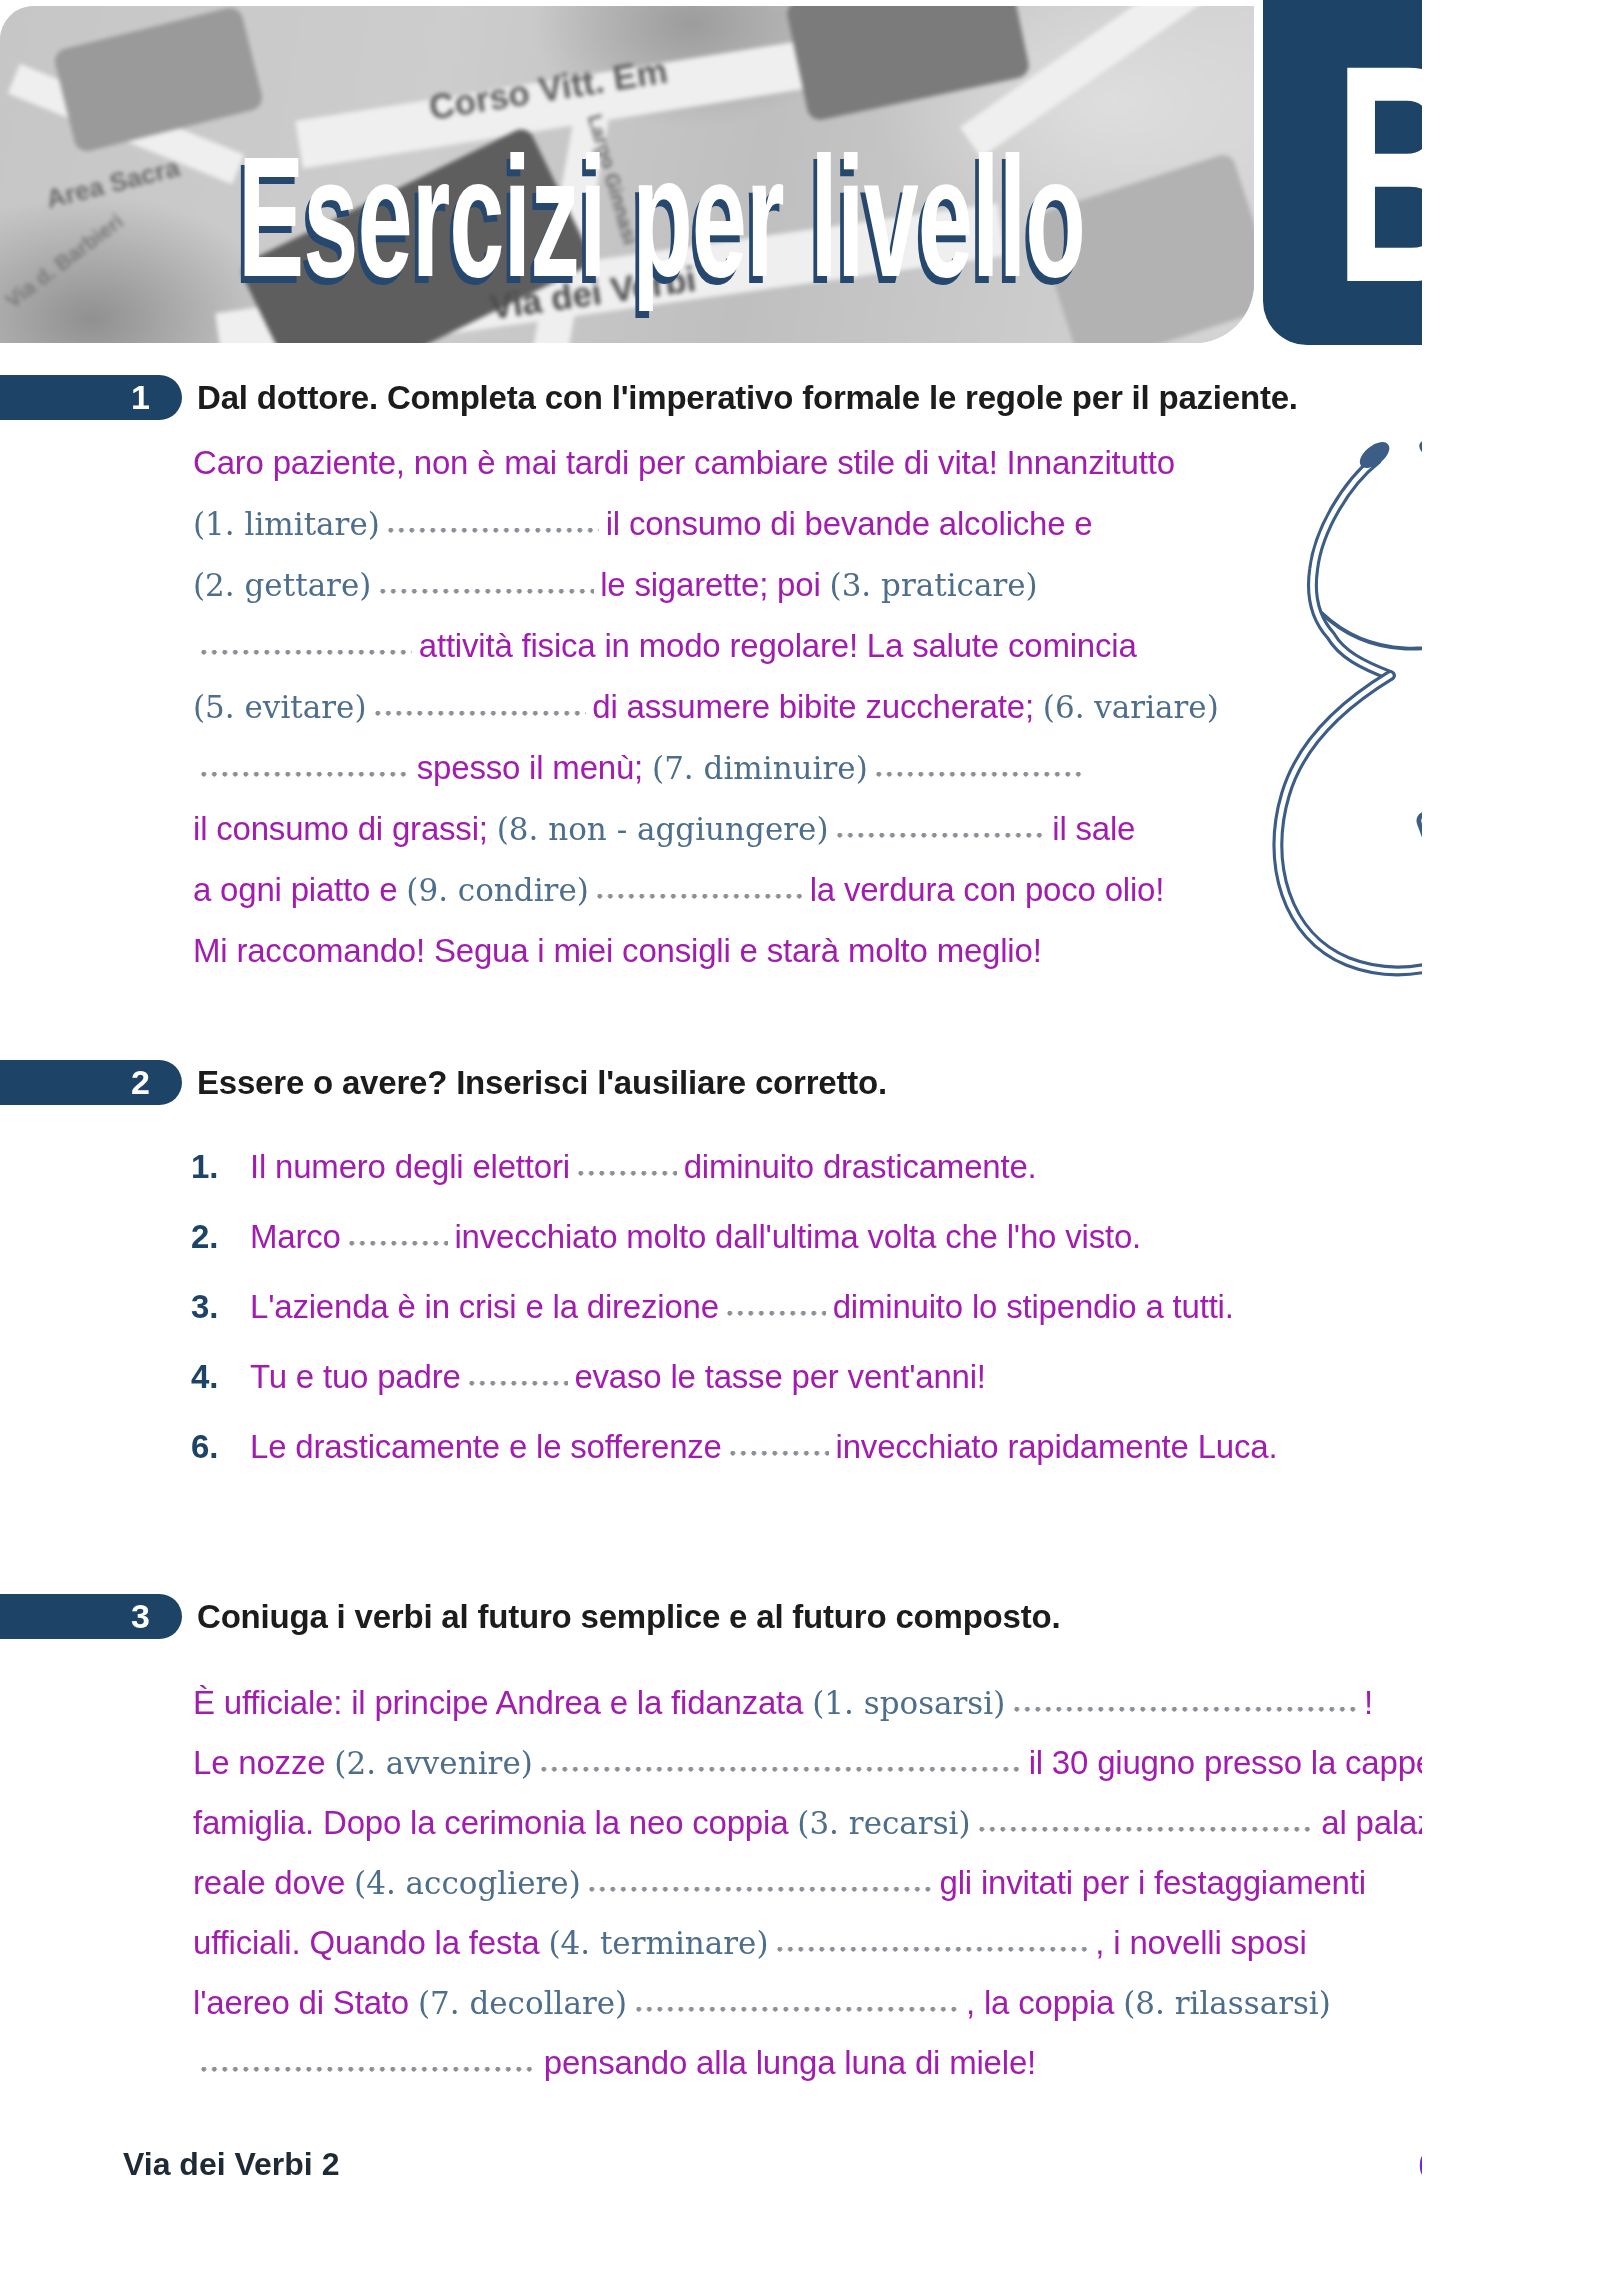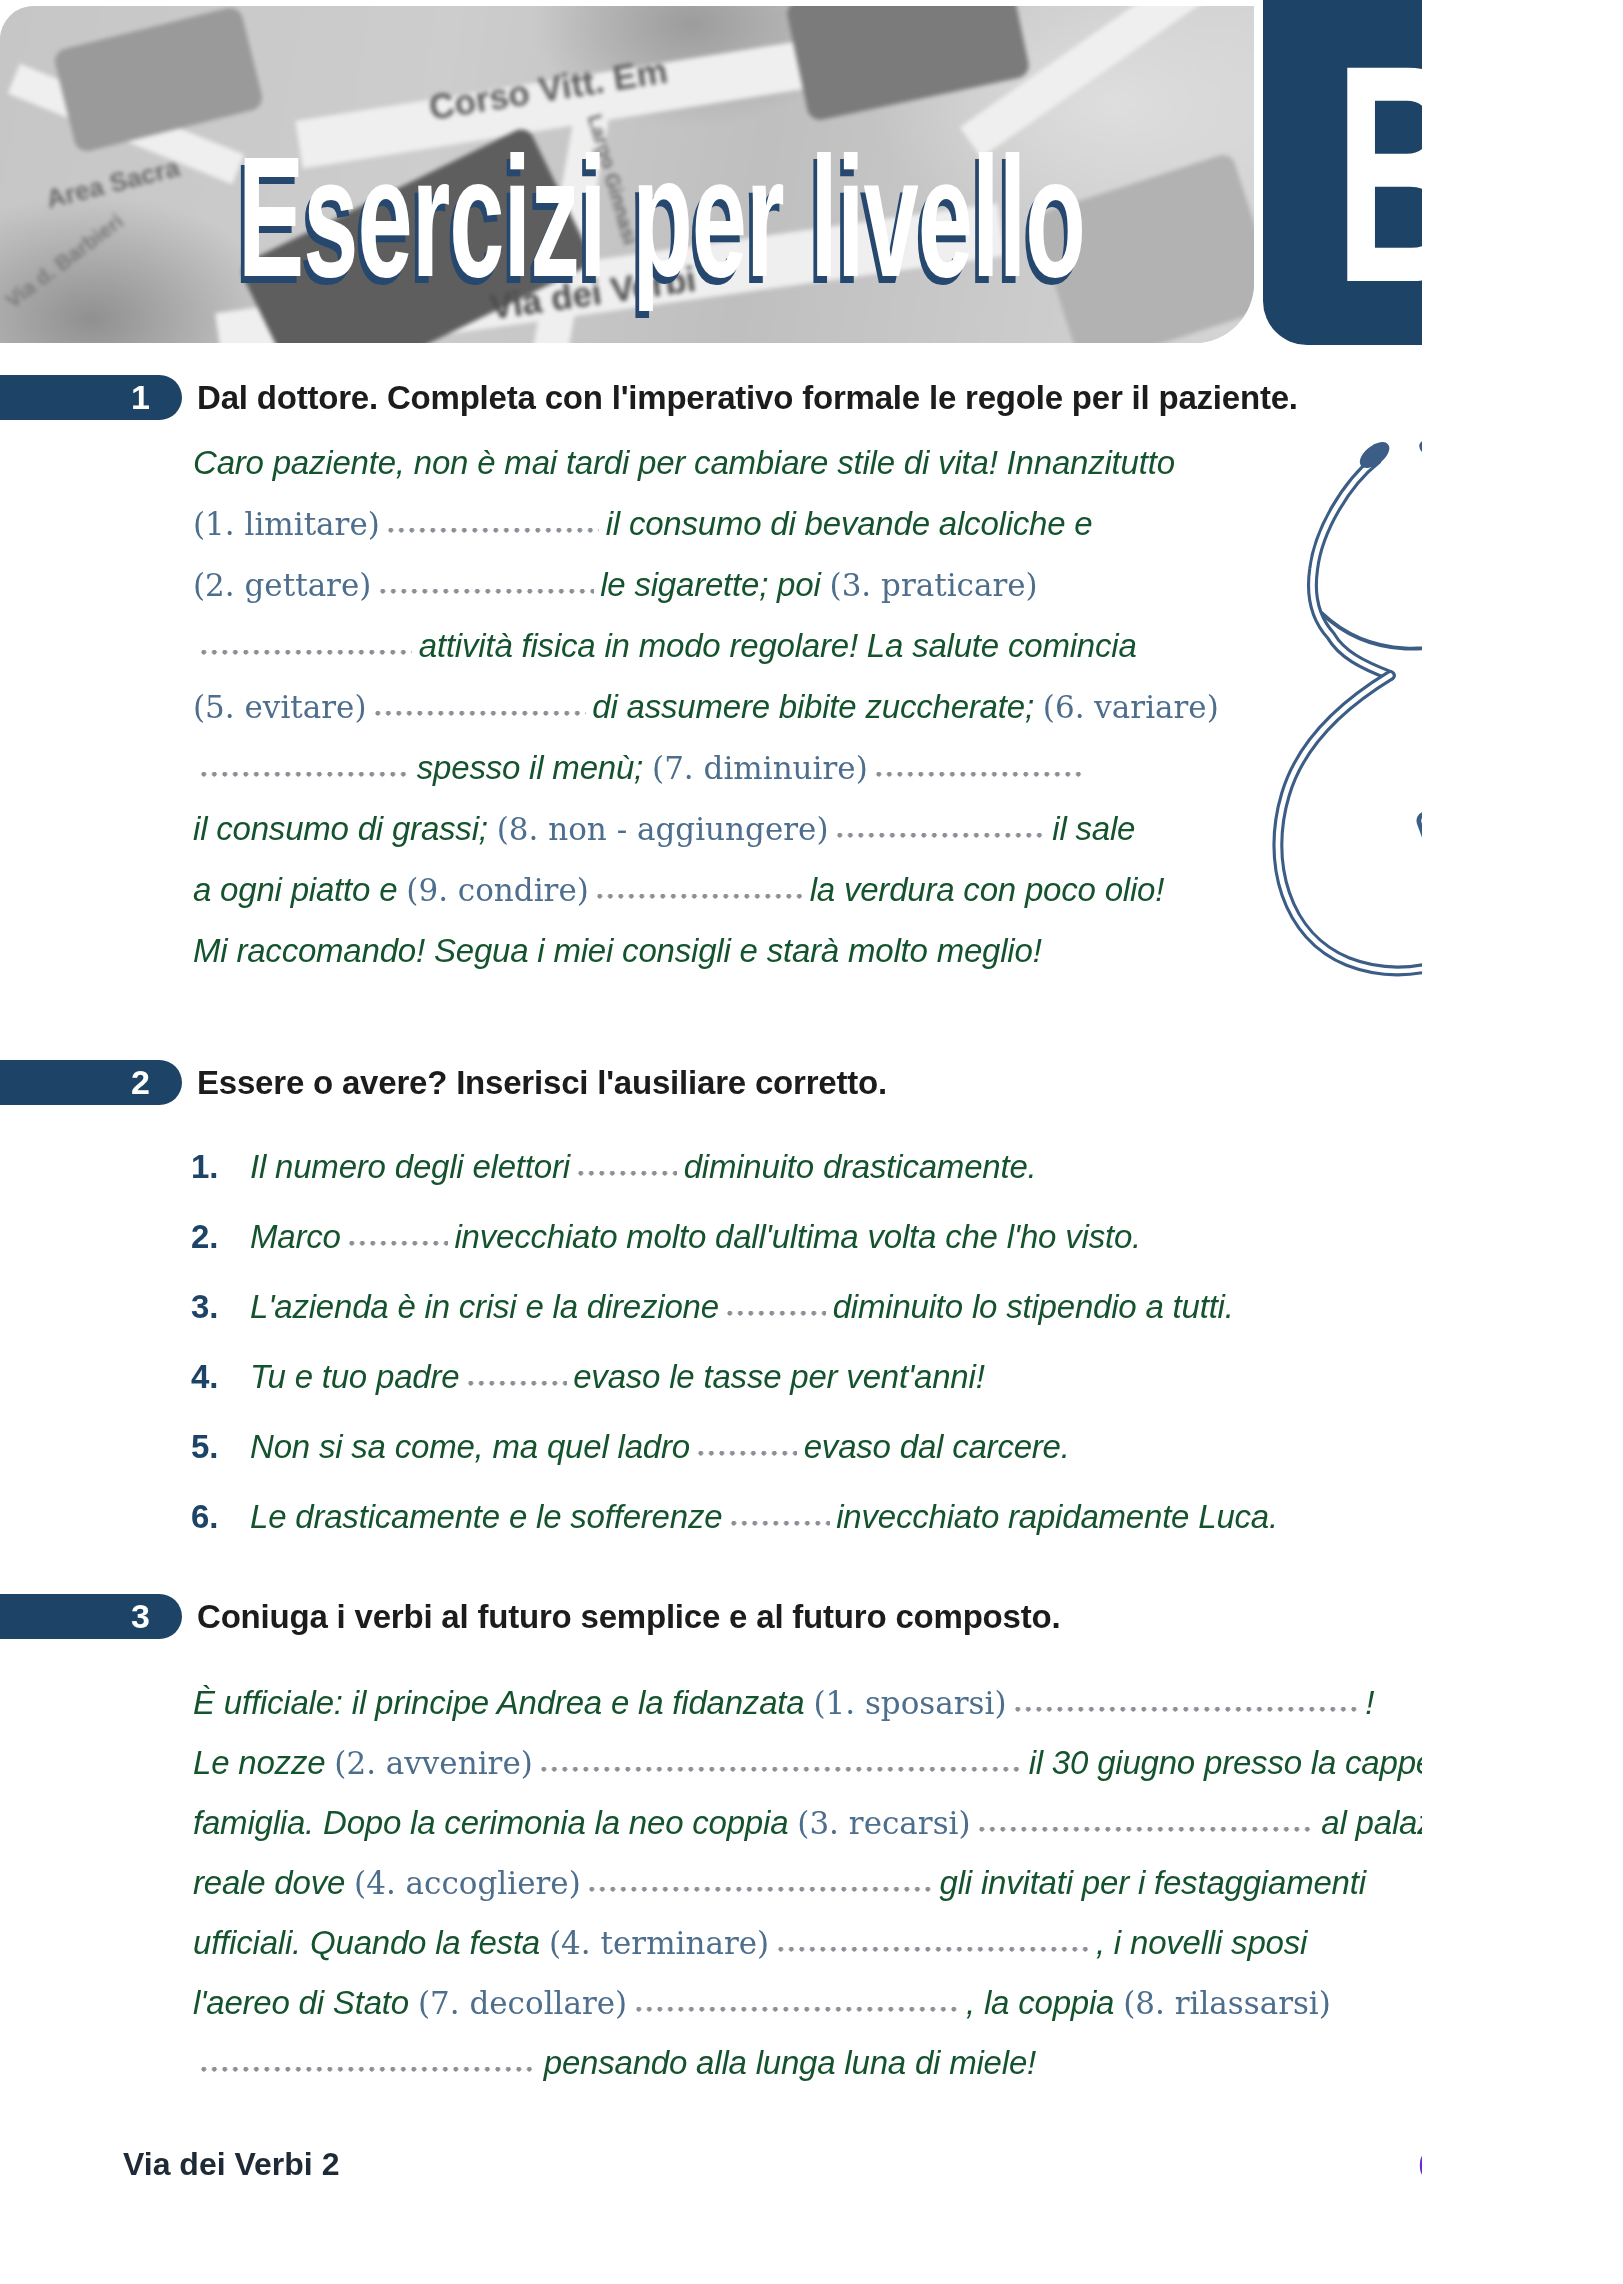--- a/index.html
+++ b/index.html
@@ -51,21 +51,21 @@
   #badge2,#head2{top:1060px;}
   #badge3,#head3{top:1594px;}
 
   .ebody{position:absolute;white-space:nowrap;}
   #ex1b{left:193px;top:436px;}
   #ex2b{left:191px;top:1135px;}
   #ex3b{left:193px;top:1676px;}
   .lines-a .tline{line-height:54px;}
   .lines-b .tline{line-height:53px;}
   .item{line-height:63px;}
-  .run{font-size:33px;letter-spacing:-0.2px;color:#14532d;font-style:italic;}
+  .run{font-size:33px;letter-spacing:-0.2px;color:#a21caf;}
   .verb{font-family:"DejaVu Serif",serif;font-size:31px;color:#4d6e8d;}
   .blank{display:inline-block;height:11.3px;margin:0 6.4px;background-repeat:repeat-x;
          background-image:radial-gradient(circle at 4.8px 6.4px,#8b9096 2.2px,transparent 2.7px);
          background-size:10.5px 11.3px;}
   .item .num{display:inline-block;width:35px;color:#1d4467;font-weight:bold;font-size:33px;margin-right:24px;}
 
   
   .steth{position:absolute;left:1237px;top:417px;width:387px;height:657px;}
 
   
@@ -169,21 +169,20 @@
       <div class="tline"><span class="run">Mi raccomando! Segua i miei consigli e starà molto meglio!</span></div>
     </div>
 
   <div class="badge" id="badge2">2</div>
   <h2 class="ehead" id="head2">Essere o avere? Inserisci l'ausiliare corretto.</h2>
   <div class="ebody" id="ex2b">
       <div class="item"><span class="num">1.</span><span class="run">Il numero degli elettori</span><span class="blank" style="width: 101px;"></span><span class="run">diminuito drasticamente.</span></div>
       <div class="item"><span class="num">2.</span><span class="run">Marco</span><span class="blank" style="width: 101px;"></span><span class="run">invecchiato molto dall'ultima volta che l'ho visto.</span></div>
       <div class="item"><span class="num">3.</span><span class="run">L'azienda è in crisi e la direzione</span><span class="blank" style="width: 101px;"></span><span class="run">diminuito lo stipendio a tutti.</span></div>
       <div class="item"><span class="num">4.</span><span class="run">Tu e tuo padre</span><span class="blank" style="width: 101px;"></span><span class="run">evaso le tasse per vent'anni!</span></div>
-      <div class="item"><span class="num">5.</span><span class="run">Non si sa come, ma quel ladro</span><span class="blank" style="width: 101px;"></span><span class="run">evaso dal carcere.</span></div>
       <div class="item"><span class="num">6.</span><span class="run">Le drasticamente e le sofferenze</span><span class="blank" style="width: 101px;"></span><span class="run">invecchiato rapidamente Luca.</span></div>
     </div>
 
   <div class="badge" id="badge3">3</div>
   <h2 class="ehead" id="head3">Coniuga i verbi al futuro semplice e al futuro composto.</h2>
   <div class="ebody lines-b" id="ex3b">
       <div class="tline"><span class="run">È ufficiale: il principe Andrea e la fidanzata </span><span class="verb">(1. sposarsi)</span><span class="blank" style="width: 346px;"></span><span class="run">!</span></div>
       <div class="tline"><span class="run">Le nozze </span><span class="verb">(2. avvenire)</span><span class="blank" style="width: 483px;"></span><span class="run">il 30 giugno presso la cappella di</span></div>
       <div class="tline"><span class="run">famiglia. Dopo la cerimonia la neo coppia </span><span class="verb">(3. recarsi)</span><span class="blank" style="width: 338px;"></span><span class="run">al palazzo</span></div>
       <div class="tline"><span class="run">reale dove </span><span class="verb">(4. accogliere)</span><span class="blank" style="width: 346px;"></span><span class="run">gli invitati per i festaggiamenti</span></div>

